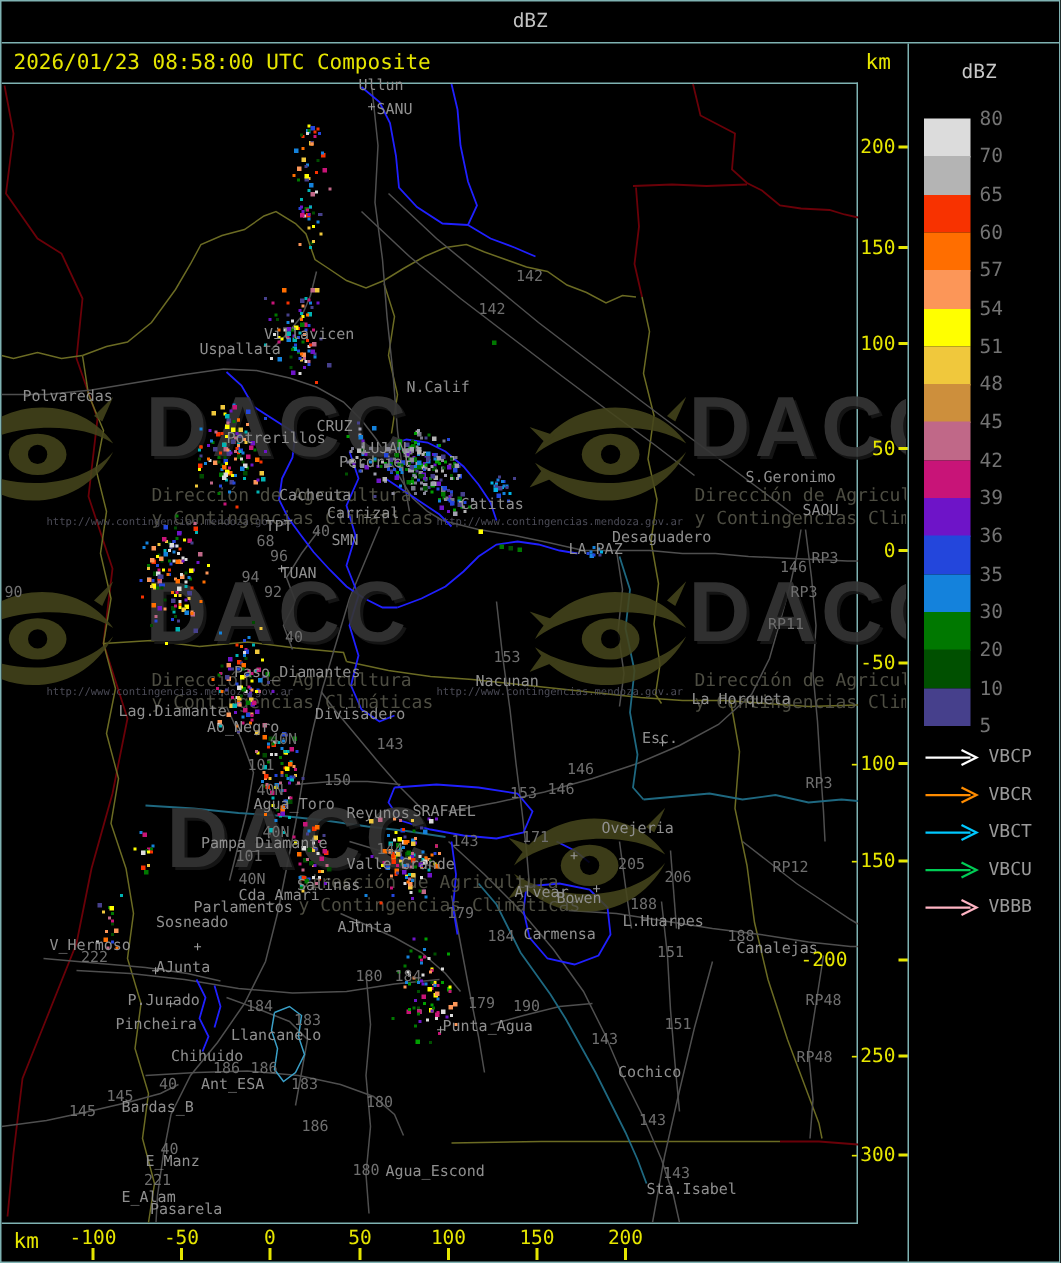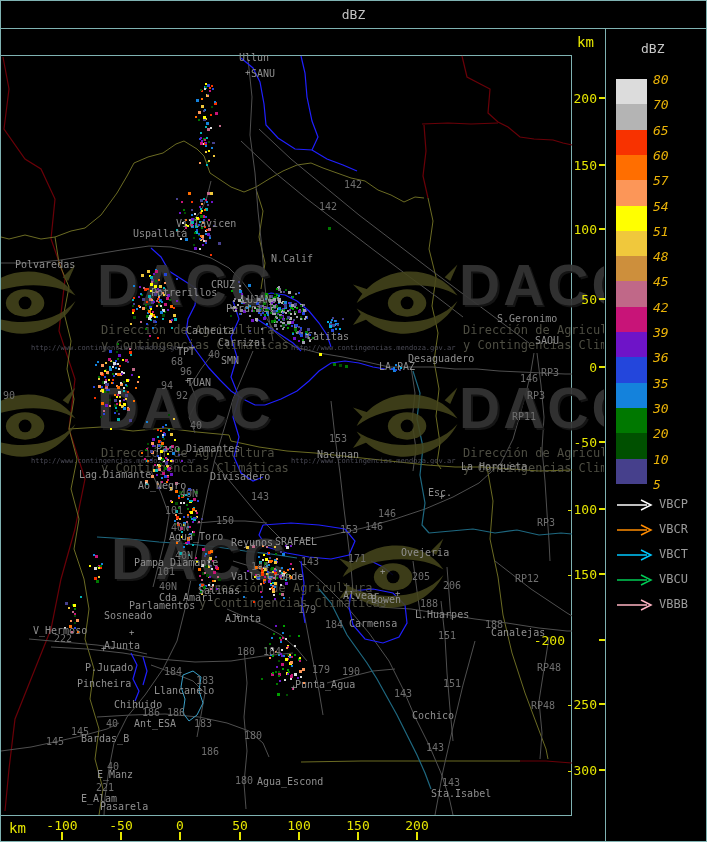--- a/index.html
+++ b/index.html
@@ -18,34 +18,35 @@
   .wmlayer{left:0;top:0;width:603px;height:813px;overflow:hidden;pointer-events:none;}
   .mlabel{position:absolute;font-size:10px;white-space:pre;line-height:10px;}
   .mlabel.t{color:#8f8f8f;} .mlabel.r{color:#6f6f6f;} .mlabel.m{color:#9c9c9c;font-size:9px;}
   .ytick-label{position:absolute;width:36px;text-align:right;color:#e6e600;font-size:13px;line-height:13px;}
   .ytick-dash{position:absolute;width:7px;height:2px;background:#e6e600;}
   .xtick-label{position:absolute;width:44px;text-align:center;color:#e6e600;font-size:13px;line-height:13px;}
   .xtick-line{position:absolute;width:2px;height:8px;background:#e6e600;}
   .kmbottom{left:8px;top:819px;color:#e6e600;font-size:14px;}
   .cb-title{color:#c8c8c8;font-size:13px;}
   .cb-swatch{position:absolute;width:31px;}
-  .cb-label{position:absolute;color:#eab308;font-size:13px;line-height:13px;font-style:italic;}
+  .cb-label{position:absolute;color:#737373;font-size:13px;line-height:13px;}
   .vl-label{position:absolute;color:#9a9a9a;font-size:12px;line-height:12px;}
   .wm-dacc{position:absolute;font-family:"Liberation Sans",sans-serif;font-weight:bold;
            font-size:57px;letter-spacing:3px;color:#353535;opacity:.92;
            text-shadow:2px 2px 0 #161616;line-height:56px;}
   .wm-sub{position:absolute;color:#56564a;font-size:12px;line-height:15px;opacity:.9;white-space:pre;}
   .wm-url{position:absolute;color:#50505c;font-size:7px;opacity:.95;white-space:pre;}
   .wm-eye{position:absolute;opacity:.88;}
 </style>
 </head>
 <body>
 
 <div class="page">
   <div class="a titlebar">dBZ</div>
+  <div class="a stamp">2026/01/23 08:58:00 UTC Composite</div>
   <div class="a kmtop">km</div>
 
   <div class="a mapbox"></div>
   <svg class="a layer" id="base-map" width="707" height="842" viewBox="0 0 707 842">
       <path d="M2,56 L8,88 L3,128 L24,158 L40,168 L54,198 L50,238 L64,278 L58,330 L74,378 L68,428 L84,478 L74,528 L60,578 L50,628 L30,678 L14,718 L8,768 L4,810" fill="none" stroke="#6a0008" stroke-width="1.2"></path>
       <path d="M461,55 L466,76 L489,88 L487,112 L497,121 L507,126 L519,136 L533,138 L552,139 L562,142 L571,144" fill="none" stroke="#6a0008" stroke-width="1.2"></path>
       <path d="M421,123 L447,122 L470,123 L497,122" fill="none" stroke="#6a0008" stroke-width="1.2"></path>
       <path d="M423,124 L425,150 L422,175 L427,197" fill="none" stroke="#6a0008" stroke-width="1.2"></path>
       <path d="M519,760 L545,760 L571,762" fill="none" stroke="#6a0008" stroke-width="1.2"></path>
       <path d="M54,236 L70,230 L84,227 L100,214 L116,192 L126,175 L133,162 L147,156 L162,152 L175,143 L183,140 L196,148 L203,155 L209,172 L218,178 L230,186 L243,191 L255,186 L268,178 L282,170 L296,164 L310,162 L322,167 L336,172 L350,177 L364,180 L377,189 L390,194 L403,201 L414,196 L423,197" fill="none" stroke="#6b6b23" stroke-width="1"></path>

